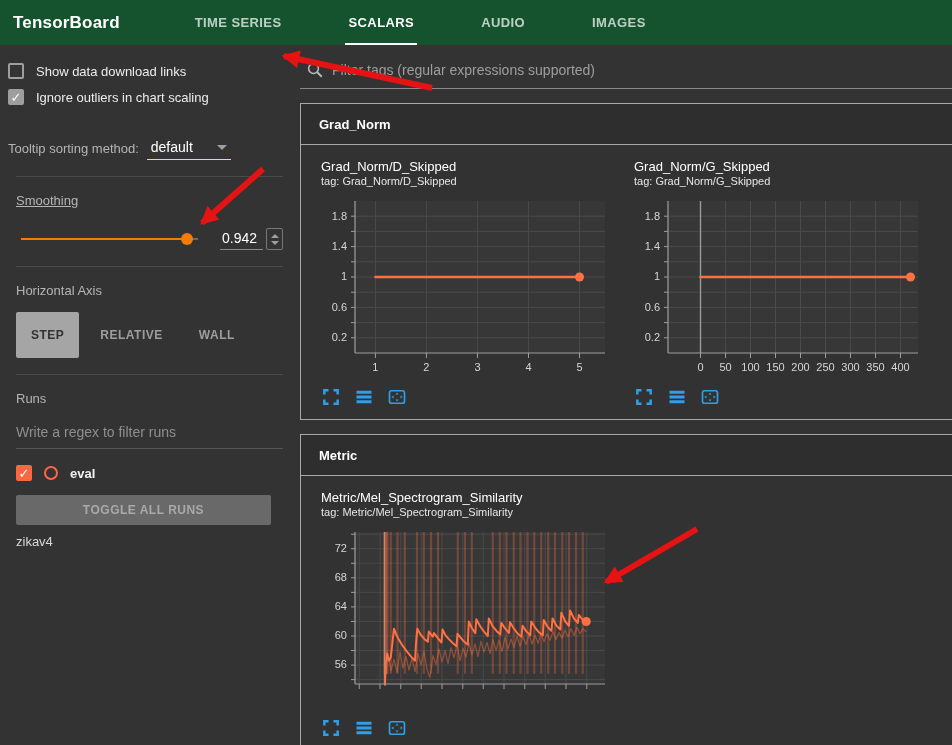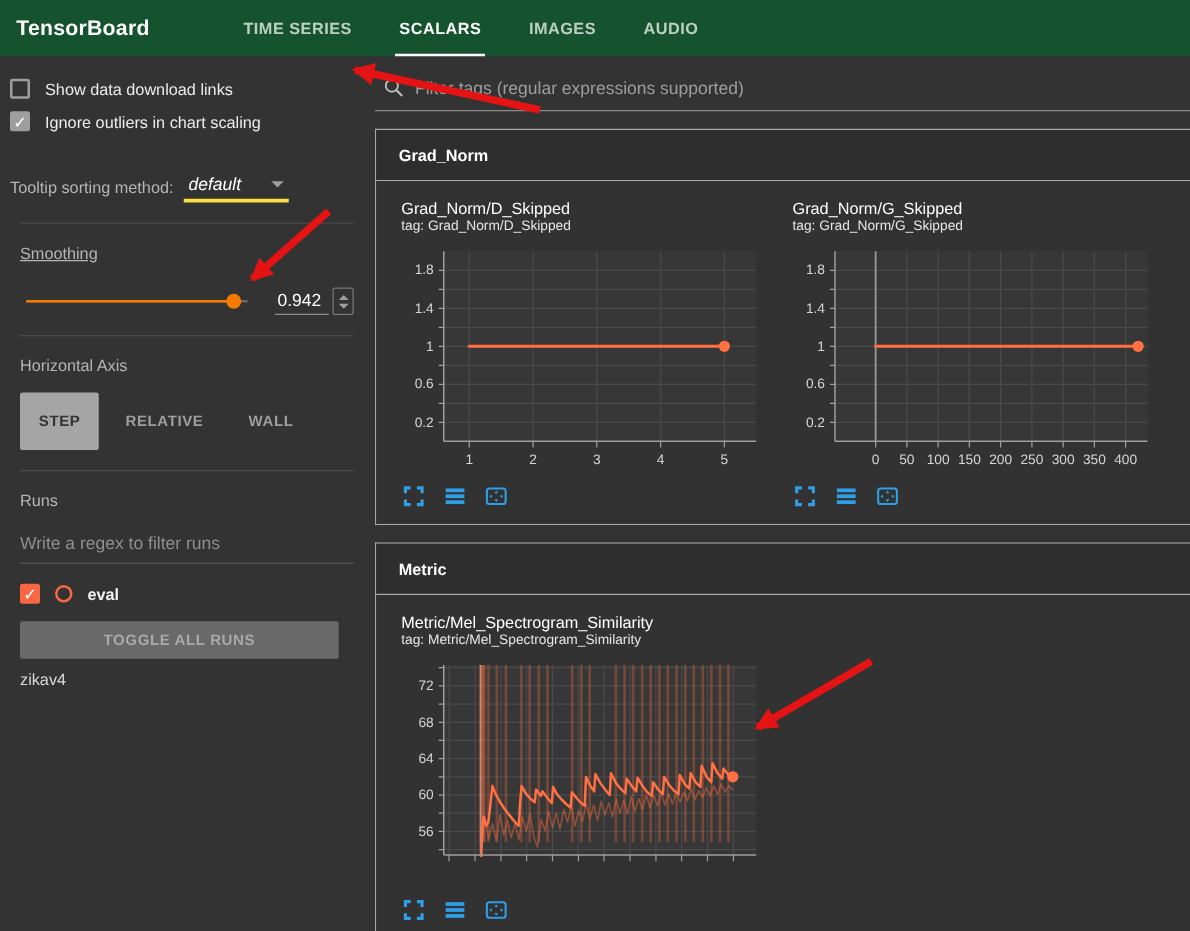--- a/index.html
+++ b/index.html
@@ -1,38 +1,38 @@
 <!DOCTYPE html>
 <html><head>
 <meta charset="utf-8">
 <style>
   * { margin:0; padding:0; box-sizing:border-box; }
   html,body { width:952px; height:745px; overflow:hidden; background:#333333;
               font-family:"Liberation Sans", sans-serif; }
   
   .appbar { height:45px; background:#14532d; display:flex; align-items:center; position:relative; z-index:2; }
   .logo { color:#fff; font-size:17px; font-weight:bold; margin-left:13px; letter-spacing:.2px; }
-  .tabs { display:flex; margin-left:56px; height:100%; }
+  .tabs { display:flex; margin-left:56px; height:100%;gap:29px; }
   .tab  { color:rgba(255,255,255,.72); font-size:13px; font-weight:bold; letter-spacing:.4px;
           padding:0 19px; display:flex; align-items:center; position:relative; cursor:pointer; }
   .tab.active { color:#fff; }
   .tab.active::after { content:""; position:absolute; left:16px; right:16px; bottom:0; height:2px; background:#fff; }
   
   .layout { display:flex; height:700px; }
   .sidebar { width:300px; flex:none; padding:18px 17px 0 8px; background:#333; }
   .srow { display:flex; align-items:center; margin-bottom:10px; }
   .cb { width:16px; height:16px; border:2px solid #9e9e9e; border-radius:2px; flex:none;
         display:flex; align-items:center; justify-content:center; font-size:13px; color:#fff; }
   .cb.checked-gray { background:#9e9e9e; border-color:#9e9e9e; }
   .cb.checked-orange { background:#fa6843; border-color:#fa6843; }
   .cb-label { color:#ececec; font-size:13px; margin-left:12px; }
   .gray-label { color:#b5b5b5; font-size:13px; }
   .tooltip-row { margin-top:32px; display:flex; align-items:center; }
-  .select { margin-left:8px; border-bottom:3px solid #fde047; padding:2px 4px 4px 4px; min-width:84px;
-            display:flex; align-items:center; justify-content:space-between; cursor:pointer;font-style:italic; }
+  .select { margin-left:8px; border-bottom:1px solid #fde047; padding:2px 4px 4px 4px; min-width:84px;
+            display:flex; align-items:center; justify-content:space-between; cursor:pointer; }
   .select-value { color:#fff; font-size:14px; }
   .caret { width:0; height:0; border-left:5px solid transparent; border-right:5px solid transparent;
            border-top:5px solid #9e9e9e; margin-left:14px; }
   .divider { border-top:1px solid #4a4a4a; margin:16px 0 16px 8px; }
   
   .slider-row { display:flex; align-items:center; margin:20px 0 4px 13px; }
   .slider { position:relative; width:190px; height:14px; cursor:pointer; }
   .slider .track { position:absolute; top:6px; left:0; right:0; height:2px; background:#6b6b6b; }
   .slider .fill  { position:absolute; top:6px; left:0; width:94%; height:2px; background:#f57c00; }
   .slider .thumb { position:absolute; top:1px; left:calc(94% - 6px); width:12px; height:12px;
@@ -83,22 +83,22 @@
   #arrows { position:absolute; top:0; left:0; width:952px; height:745px; pointer-events:none; z-index:10; }
 </style>
 </head>
 <body>
 
 <div class="appbar">
   <div class="logo">TensorBoard</div>
   <div class="tabs">
     <div class="tab">TIME SERIES</div>
     <div class="tab active">SCALARS</div>
+    <div class="tab">AUDIO</div>
     <div class="tab">IMAGES</div>
-    <div class="tab">AUDIO</div>
   </div>
 </div>
 
 <div class="layout">
 
   <div class="sidebar">
     <div class="srow">
       <span class="cb"></span>
       <span class="cb-label">Show data download links</span>
     </div>

